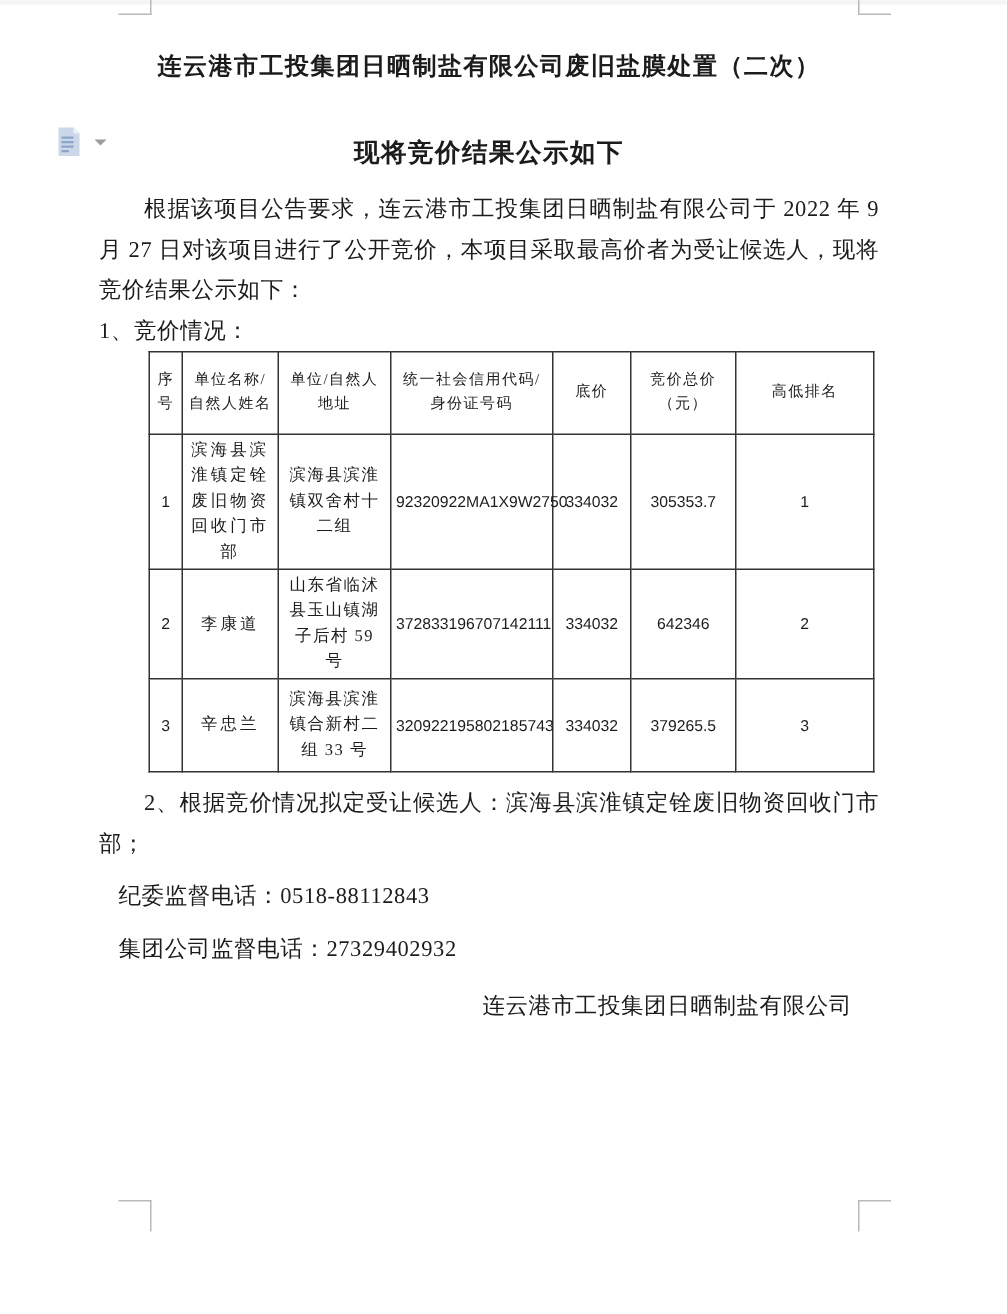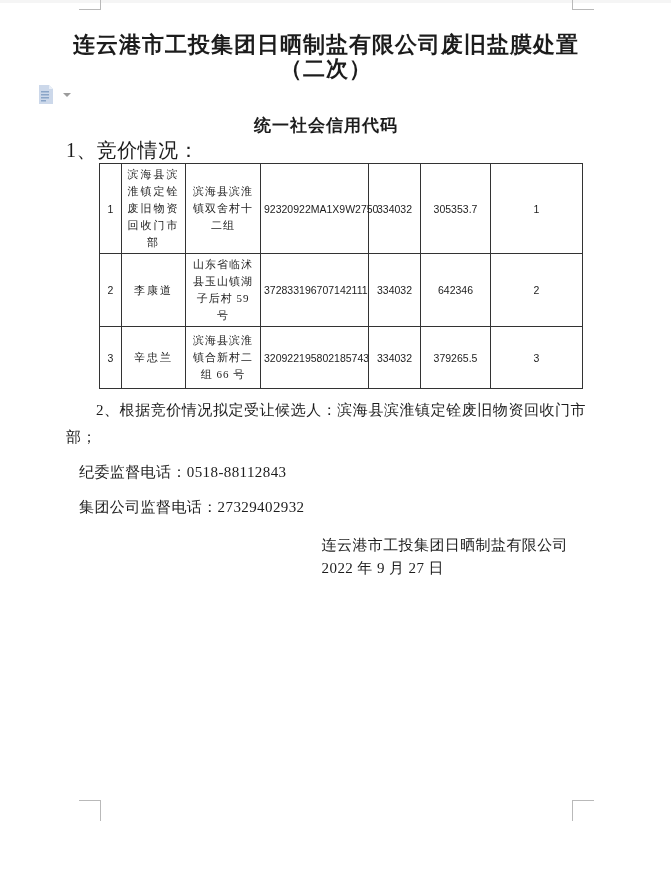--- a/index.html
+++ b/index.html
@@ -20,51 +20,51 @@
   .bmark.bl { left: 79px;  top: 800px; width: 22px; height: 21px; border-right: 1px solid #b9b9b9; border-top: 1px solid #b9b9b9; }
   .bmark.br { left: 572px; top: 800px; width: 22px; height: 21px; border-left: 1px solid #b9b9b9;  border-top: 1px solid #b9b9b9; }
 
   
   .paste-btn { position: absolute; left: 36px; top: 83px; width: 42px; height: 26px; display: flex; align-items: flex-start; cursor: default; }
   .paste-btn .arrow { width: 0; height: 0; margin: 10px 0 0 7px;
     border-left: 4px solid transparent; border-right: 4px solid transparent; border-top: 4px solid #9c9c9c; }
 
   .content { position: absolute; left: 66px; top: 0; width: 520px; }
 
-  .doc-title { margin: 33px 0 0; font-size: 22px; line-height: 24px; font-weight: bold;
+  .doc-title { margin: 33px 0 0; font-size: 16px; line-height: 24px; font-weight: bold;
     text-align: center; letter-spacing: 1px; }
   .doc-subtitle { margin: 33px 0 0; font-size: 17px; line-height: 23px; font-weight: bold;
     text-align: center; letter-spacing: 1px; }
   .doc-projno { margin: 28px 0 0; font-size: 17px; line-height: 23px; font-weight: bold;
     text-align: center; letter-spacing: 0.5px; }
 
   .para { margin: 0; font-size: 15px; line-height: 27px; letter-spacing: 0.4px; text-align: justify; }
   .indent { text-indent: 2em; }
   .para-intro { margin-top: 14px; }
-  .sec-heading { margin: 0; font-size: 20px; line-height: 26px; letter-spacing: 0.4px; }
+  .sec-heading { margin: 0; font-size: 15px; line-height: 26px; letter-spacing: 0.4px; }
 
   table.bid { border-collapse: collapse; table-layout: fixed; width: 483px; margin: 0 0 0 33px; }
   table.bid th, table.bid td {
     border: 1px solid #333; text-align: center; vertical-align: middle;
     padding: 2px 3px; font-weight: normal; word-break: break-all;
   }
   table.bid th { font-size: 10px; line-height: 16px; letter-spacing: 1px; }
   tr.hdr-row { height: 55px; }
   tr.r1 { height: 88px; }
   tr.r2 { height: 60px; }
   tr.r3 { height: 62px; }
   td.cjk { font-size: 11px; line-height: 17px; letter-spacing: 1px; }
   td.name-cell { letter-spacing: 2px; }
   td.num { font-family: "Liberation Sans", "DejaVu Sans", sans-serif; font-size: 10.5px; white-space: nowrap; }
 
   .para2 { margin-top: 8px; }
   .para3 { margin-top: 2px; line-height: 26px; }
   .phone { margin: 13px; font-size: 15px; line-height: 22px; letter-spacing: 0.4px; }
   .phone.first { margin-top: 10px; }
-  .sign-block { margin: 16px 18px 0 auto; width: fit-content; text-align: left;
+  .sign-block { margin: 16px 18px 0 auto; width: fit-content; text-align: center;
     font-size: 15px; line-height: 23px; letter-spacing: 0.4px; }
 </style>
 </head>
 <body>
 
 <div class="page">
   <div class="top-edge"></div>
 
   <div class="bmark tl"></div>
   <div class="bmark tr"></div>
@@ -80,36 +80,46 @@
         <rect x="5" y="11" width="8" height="1.5" fill="#8aa5c8"></rect>
         <rect x="5" y="14" width="8" height="1.5" fill="#8aa5c8"></rect>
         <rect x="5" y="17" width="5" height="1.5" fill="#8aa5c8"></rect>
       </svg>
     </span>
     <span class="arrow"></span>
   </div>
 
   <div class="content">
     <h1 class="doc-title">连云港市工投集团日晒制盐有限公司废旧盐膜处置（二次）</h1>
-    <h2 class="doc-subtitle">统一社会信用代码</h2>
+    <h2 class="doc-subtitle">现将竞价结果公示如下</h2>
 
+    <p class="para indent para-intro">根据该项目公告要求，连云港市工投集团日晒制盐有限公司于 2022 年 9 月 27 日对该项目进行了公开竞价，本项目采取最高价者为受让候选人，现将竞价结果公示如下：</p>
 
     <p class="sec-heading">1、竞价情况：</p>
 
     <table class="bid">
       <colgroup>
         <col style="width:22px">
           <col style="width:64px">
           <col style="width:75px">
         <col style="width:108px">
           <col style="width:52px">
           <col style="width:70px">
           <col style="width:92px">
       </colgroup>
       <tbody>
+          <tr class="hdr-row">
+        <th>序号</th>
+        <th>单位名称/自然人姓名</th>
+        <th>单位/自然人地址</th>
+        <th>统一社会信用代码/身份证号码</th>
+        <th>底价</th>
+        <th>竞价总价（元）</th>
+        <th>高低排名</th>
+      </tr>
       <tr class="r1">
         <td class="num">1</td>
         <td class="cjk name-cell">滨海县滨淮镇定铨废旧物资回收门市部</td>
         <td class="cjk">滨海县滨淮镇双舍村十二组</td>
         <td class="num">92320922MA1X9W2750</td>
         <td class="num">334032</td>
         <td class="num">305353.7</td>
         <td class="num">1</td>
       </tr>
       <tr class="r2">
@@ -117,32 +127,31 @@
         <td class="cjk name-cell">李康道</td>
         <td class="cjk">山东省临沭县玉山镇湖子后村 59 号</td>
         <td class="num">372833196707142111</td>
         <td class="num">334032</td>
         <td class="num">642346</td>
         <td class="num">2</td>
       </tr>
       <tr class="r3">
         <td class="num">3</td>
         <td class="cjk name-cell">辛忠兰</td>
-        <td class="cjk">滨海县滨淮镇合新村二组 66 号</td>
+        <td class="cjk">滨海县滨淮镇合新村二组 33 号</td>
         <td class="num">320922195802185743</td>
         <td class="num">334032</td>
         <td class="num">379265.5</td>
         <td class="num">3</td>
       </tr>
     </tbody>
       </table>
 
     <p class="para indent para2">2、根据竞价情况拟定受让候选人：滨海县滨淮镇定铨废旧物资回收门市部；</p>
 
     <p class="phone first">纪委监督电话：0518-88112843</p>
     <p class="phone">集团公司监督电话：27329402932</p>
 
     <div class="sign-block">
       <div>连云港市工投集团日晒制盐有限公司</div>
-      <div>2022 年 9 月 27 日</div>
     </div>
   </div>
 </div>
 
 </body></html>

